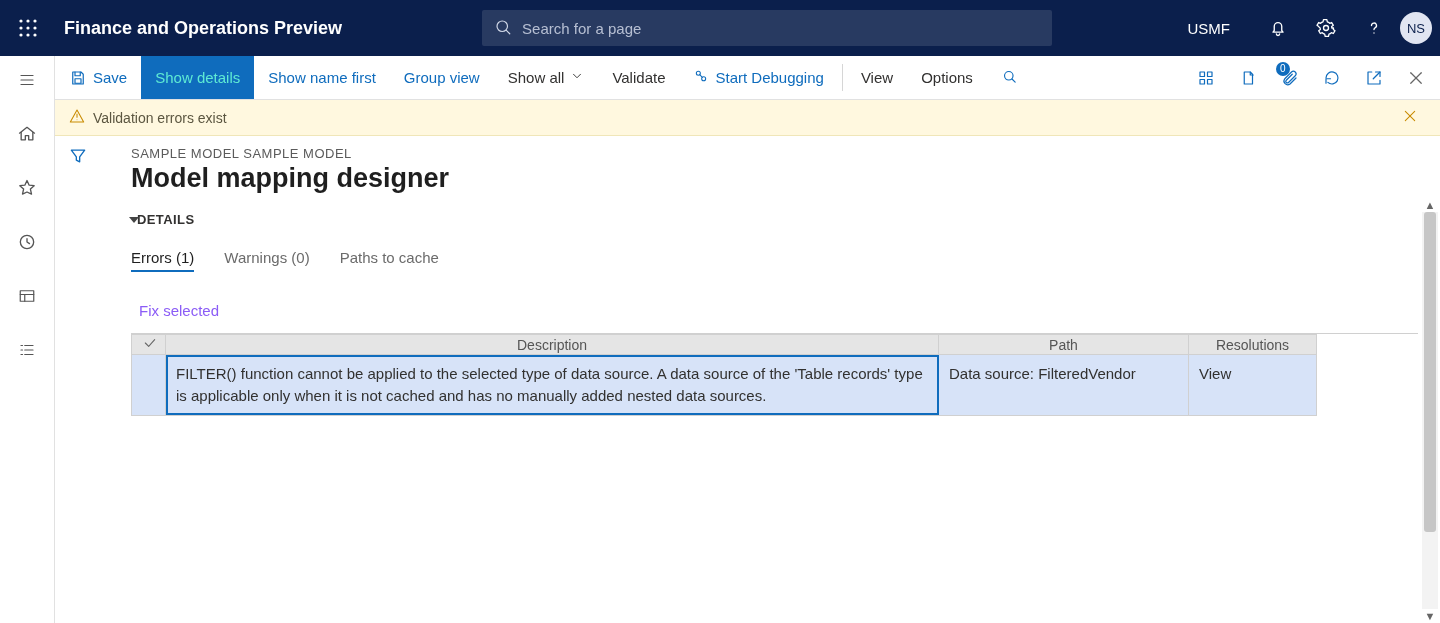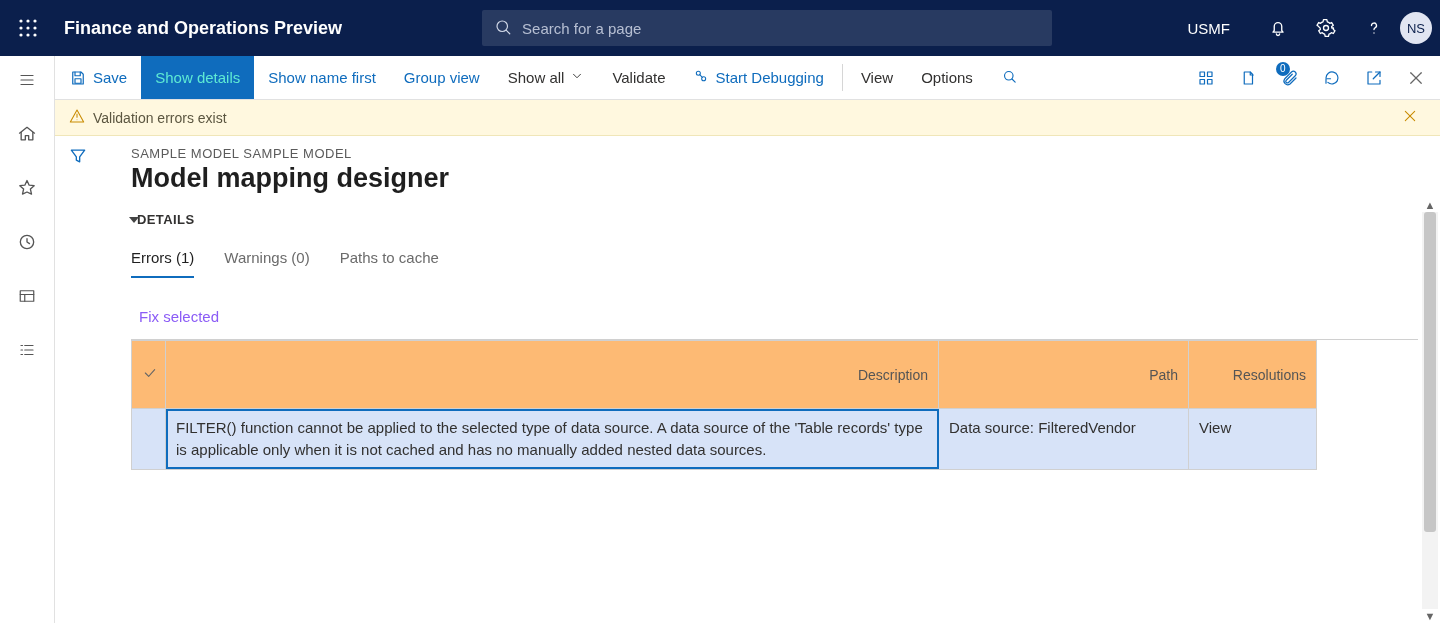--- a/index.html
+++ b/index.html
@@ -45,28 +45,28 @@
   .body-row { flex: 1; display: flex; min-height: 0; }
   .filter-rail { width: 46px; display: flex; justify-content: center; padding-top: 10px; color: #0f6cbd; }
   .page { flex: 1; padding: 10px 22px 0 30px; position: relative; overflow: hidden; }
   .breadcrumb { font-size: 13px; letter-spacing: .5px; color: #5b5b5b; text-transform: uppercase; }
   .page-title { font-size: 27px; font-weight: 600; margin-top: 2px; color: #1f1f1f; }
 
   .details-hdr { display: flex; align-items: center; gap: 0; margin-top: 18px; font-size: 13px; font-weight: 700; letter-spacing: .4px; }
   .details-hdr .tri { width: 0; height: 0; border-left: 6px solid #444; border-top: 5px solid transparent; border-bottom: 5px solid transparent; transform: rotate(90deg); }
 
   .tabs { display: flex; gap: 30px; margin-top: 22px; font-size: 15px; color: #6b6b6b; }
-  .tab { padding-bottom: 10px; cursor: pointer; }
+  .tab { padding-bottom: 4px; cursor: pointer; }
   .tab.current { color: #1f1f1f; border-bottom: 2px solid #0f6cbd; font-weight: 400; }
 
   .fix-row { margin: 30px 0 14px 8px; color: #8b5cf6; font-size: 15px; }
 
   .grid-wrap { border-top: 1px solid #d0d0d0; }
   table.errgrid { border-collapse: collapse; width: 1185px; table-layout: fixed; }
-  table.errgrid th { text-align: right; font-weight: 400; color: #555; font-size: 14px; padding: 24px 10px; border: 1px solid #d0d0d0; background: #fdba74; }
+  table.errgrid th { text-align: center; font-weight: 400; color: #555; font-size: 14px; padding: 0 10px; border: 1px solid #d0d0d0; background: #e5e5e5; }
   table.errgrid td { font-size: 15px; padding: 8px 10px; border: 1px solid #d0d0d0; background: #d7e3f8; vertical-align: top; line-height: 1.45; }
   col.chk { width: 34px; }
   col.desc { width: 773px; }
   col.path { width: 250px; }
   col.res { width: 128px; }
   th.chk-cell, td.chk-cell { text-align: center; }
   td.desc-cell { background: #eef3fc; outline: 2px solid #0f6cbd; outline-offset: -2px; }
 
   .page-scroll { position: absolute; right: 2px; top: 76px; width: 16px; bottom: 14px; background: #f3f3f3; }
   .page-scroll .thumb { position: absolute; left: 2px; right: 2px; top: 0; height: 320px; background: #c6c6c6; border-radius: 3px; }

